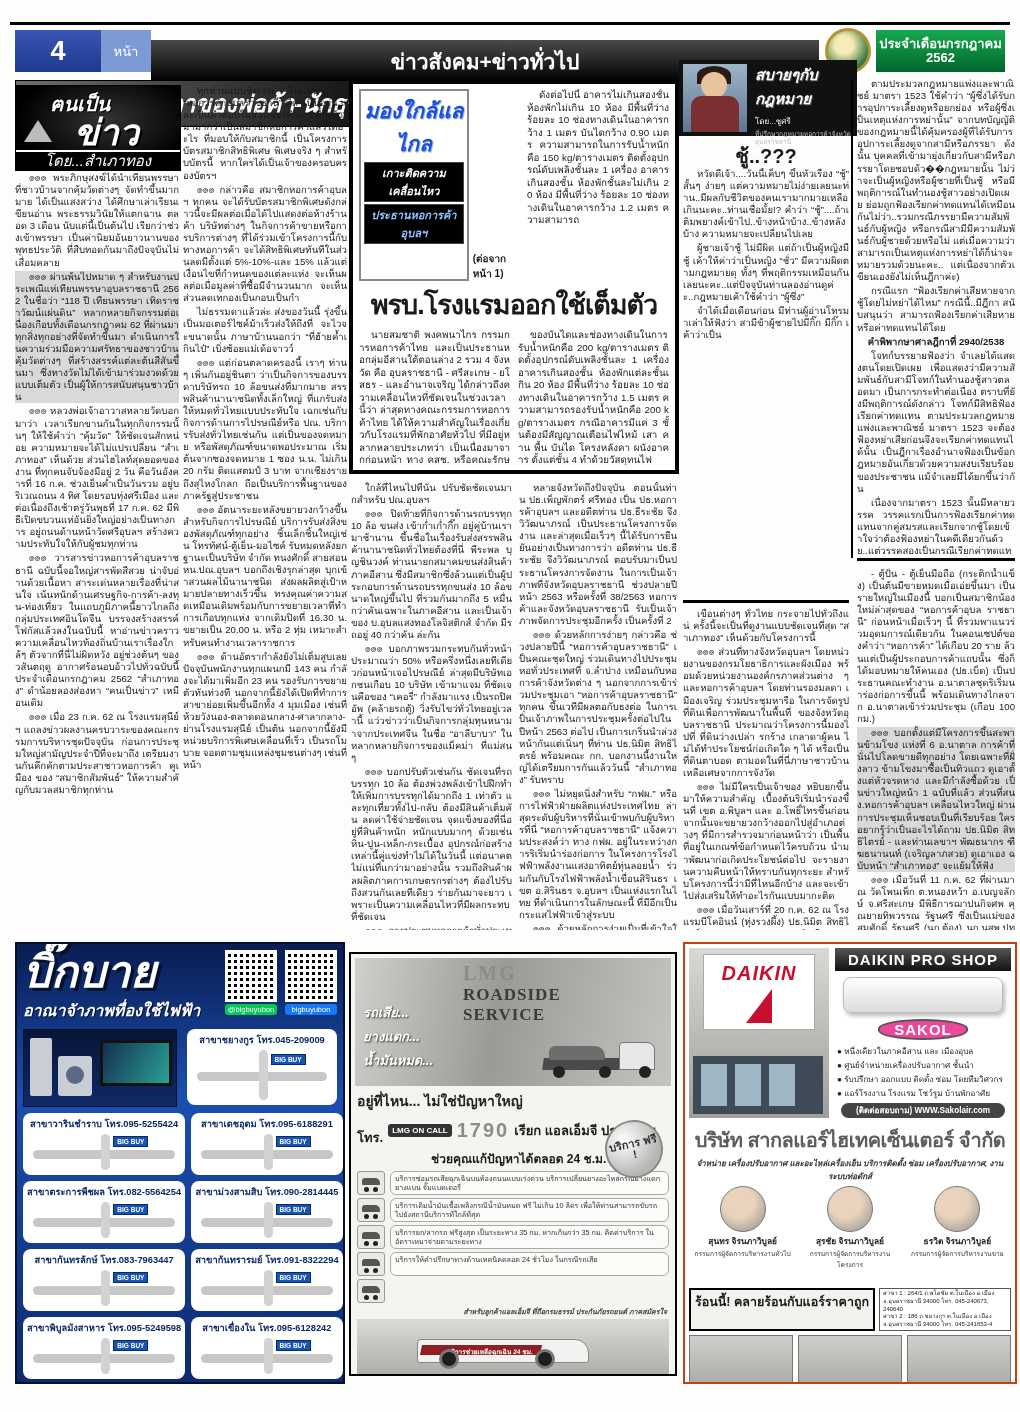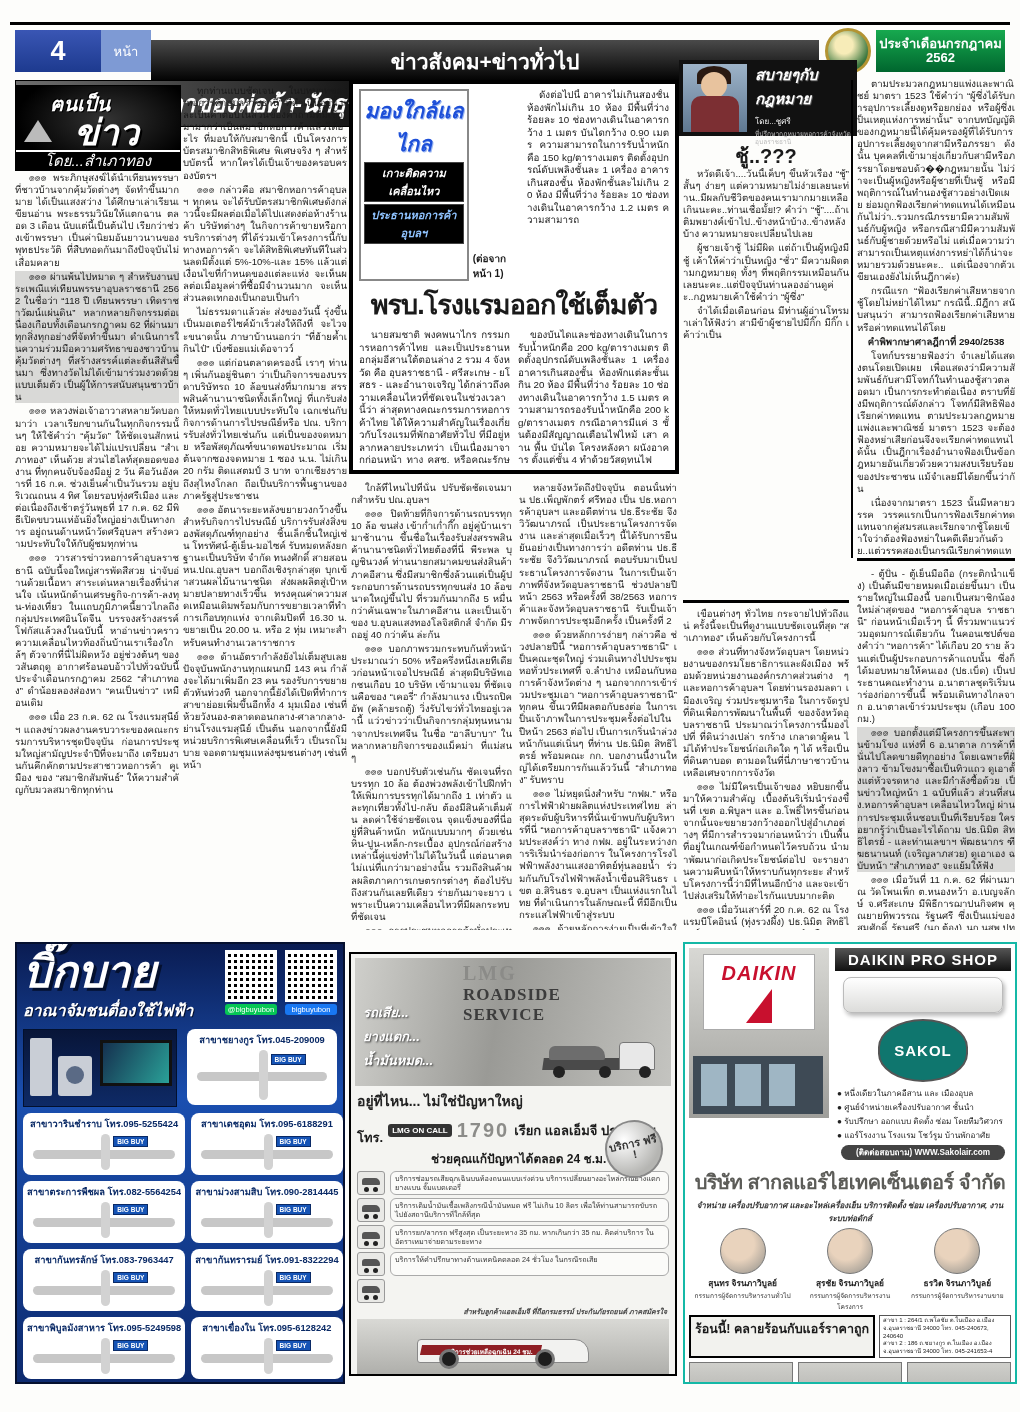--- a/index.html
+++ b/index.html
@@ -150,50 +150,50 @@
   .lmg-elig{font-size:7px;font-weight:bold;color:#444;text-align:right;margin:2px 4px;font-style:italic;}
   .lmg-truckphoto{position:relative;height:64px;background:linear-gradient(#d9d9d5,#a8a8a4);margin:2px;overflow:hidden;}
   .pickup{position:absolute;left:60px;top:12px;width:170px;height:38px;}
   .pickup .body{position:absolute;left:0;top:8px;width:170px;height:22px;background:#f2f2f0;border:1px solid #888;border-radius:4px 14px 3px 3px;}
   .pickup .stripe{position:absolute;left:4px;top:14px;width:120px;height:10px;background:#8f1f24;transform:skewX(-12deg);}
   .pickup .wh{position:absolute;bottom:0;width:14px;height:14px;border-radius:50%;background:#1d1d1d;border:3px solid #777;}
   .pickup .w1{left:22px}.pickup .w2{left:118px}
   .pickup .cap{position:absolute;left:30px;top:16px;font-size:6.5px;color:#fff;font-weight:bold;transform:skewX(-6deg);}
   .lmg-web{font-size:10px;font-weight:bold;color:#222;margin:1px 4px;}
   
-  .daikin{left:683px;top:942px;width:334px;height:442px;border:2px solid #14b8a6;background:#fff;padding:4px;}
+  .daikin{left:683px;top:942px;width:334px;height:442px;border:2px solid #c2410c;background:#fff;padding:4px;}
   .dk-top{display:flex;gap:6px;}
   .dk-shop{width:140px;height:170px;background:linear-gradient(#d8d8d4,#9e9e9a);position:relative;overflow:hidden;}
   .dk-board{position:absolute;left:14px;top:6px;width:110px;height:74px;background:#fff;border:1px solid #aaa;
             display:flex;flex-direction:column;align-items:center;justify-content:center;}
   .dk-board .dk-word{color:#c8102e;font-weight:800;font-size:20px;font-style:italic;letter-spacing:1px;}
   .dk-board .tri{width:0;height:0;border-left:26px solid transparent;border-bottom:34px solid #c8102e;margin-top:4px;}
   .dk-front{position:absolute;left:4px;bottom:4px;width:130px;height:58px;background:#3e4a55;}
   .dk-front i{position:absolute;top:8px;width:26px;height:42px;background:#9fb6c4;}
   .dk-front .g1{left:8px}.dk-front .g2{left:42px}.dk-front .g3{left:76px}
   .dk-right{flex:1;display:flex;flex-direction:column;}
   .dk-proshop{background:linear-gradient(#555,#111);color:#fff;font-size:15px;font-weight:800;text-align:center;
               letter-spacing:1px;padding:3px 0;}
   .dk-ac{height:34px;background:linear-gradient(#fff,#dcdcda);border:1px solid #bbb;border-radius:8px;margin:6px 8px 2px;
          box-shadow:2px 3px 4px #bbb;}
-  .dk-sakol{width:86px;margin:4px auto;background:#0f766e;color:#fff;font-weight:800;font-size:15px;text-align:center;
-            border-radius:50%/45%;padding:21px 0;border:2px solid #555;letter-spacing:1px;}
+  .dk-sakol{width:86px;margin:4px auto;background:#ec4899;color:#fff;font-weight:800;font-size:15px;text-align:center;
+            border-radius:50%/45%;padding:0 0;border:2px solid #555;letter-spacing:1px;}
   .dk-bullets{margin:0 2px;}
   .blt{font-size:8.2px;margin:1px 0;color:#222;}
   .dk-contact{font-size:8.2px;font-weight:bold;background:#444;color:#fff;text-align:center;border-radius:8px;
               padding:1px 2px;margin:2px 6px;}
   .dk-company{font-size:20px;font-weight:800;color:#5c5c58;text-align:center;margin-top:4px;letter-spacing:-.5px;white-space:nowrap;}
   .dk-services{font-size:8px;font-weight:bold;font-style:italic;text-align:center;color:#333;margin:1px 0 3px;}
   .dk-people{display:flex;justify-content:space-around;}
   .person{width:31%;text-align:center;}
   .avatar{display:block;width:44px;height:44px;margin:0 auto 2px;border-radius:50%;
           background:radial-gradient(circle at 40% 35%,#e9d3bd 40%,#8d8d89 100%);border:1px solid #777;}
   .p-name{display:block;font-size:8.4px;font-weight:bold;}
   .p-title{display:block;font-size:6.6px;color:#333;}
-  .dk-promorow{display:flex;gap:4px;margin-top:3px;align-items:stretch;border-radius:8px;}
+  .dk-promorow{display:flex;gap:4px;margin-top:18px;align-items:stretch;border-radius:8px;}
   .dk-promo{border:2px solid #000;background:#f2f2ee;font-size:12.5px;font-weight:800;padding:2px 4px;white-space:nowrap;}
   .dk-addr{font-size:6px;line-height:1.3;color:#222;border:1px solid #555;padding:1px 3px;flex:1;}
   .dk-products{display:flex;gap:5px;margin-top:4px;}
   .dk-prod{flex:1;height:84px;background:linear-gradient(#cfcfcb,#8f8f8b);border:1px solid #777;position:relative;}
   .dk-prod:after{content:"";position:absolute;left:10%;bottom:8px;width:80%;height:16px;background:#e8e8e4;border:1px solid #999;border-radius:3px;}
 </style>
 </head>
 <body>
 
 <div class="page">
@@ -311,21 +311,21 @@
       <p class="para">เนื่องจากมาตรา 1523 นั้นมีหลายวรรค วรรคแรกเป็นการฟ้องเรียกค่าทดแทนจากคู่สมรสและเรียกจากชู้โดยเข้าใจว่าต้องฟ้องหย่าในคดีเดียวกันด้วย..แต่วรรคสองเป็นกรณีเรียกค่าทดแทนจากผู้ล่วงเกินหรือมีความสัมพันธ์ในทำนองชู้สาว จากชู้ได้เลยโดยไม่ต้องฟ้องหย่าก่อนค่ะ เพราะ..ก็ชัดไปไม่เสมอนะคะ..5555 เขียนแปล่ายุ่งๆ ได้ท่านเป็นความกันนะคะ แต่ท่านตัวดีๆ ซ้อน ซอน..เป็นงานสถานว่างเจ้า....555</p>
     </div>
   <div class="abs hrule" style="left:683px;top:600px;width:166px;"></div>
   <div class="abs hrule" style="left:857px;top:558px;width:158px;"></div>
   <div class="abs vrule" style="left:851px;top:80px;height:478px;"></div>
 
   <div class="abs ad bigbuy">
     <div class="bb-top">
       <div class="bb-titles">
         <div class="bb-title">บิ๊กบาย</div>
-        <div class="bb-sub">อาณาจัมชนตื่องใช้ไฟฟ้า</div>
+        <div class="bb-sub">อาณาจัาภาพทื่องใช้ไฟฟ้า</div>
       </div>
       <div class="bb-qrs">
         <div>
           <div class="qr">
               <i></i>
             </div>
           <div class="qr-label line">@bigbuyubon</div>
         </div>
         <div>
           <div class="qr">

